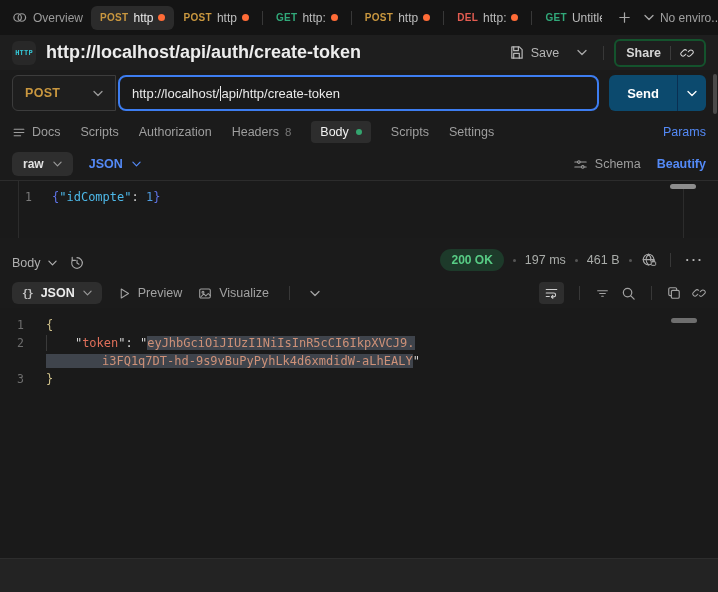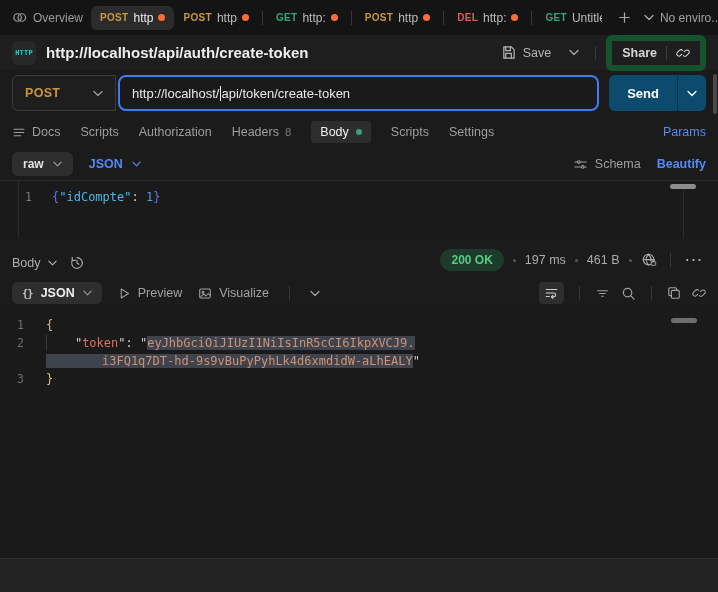--- a/index.html
+++ b/index.html
@@ -24,24 +24,24 @@
   .tb-label { color:#bdbdbd; max-width:30px; overflow:hidden; }
   .tb-tab.active .tb-label { color:#eaeaea; }
   .udot { width:7px; height:7px; border-radius:50%; background:#ff6c37; flex:0 0 auto; }
   .vdiv { width:1px; height:14px; background:#383838; margin:0 4px; flex:0 0 auto; }
   .tb-btn { padding:4px 6px; color:#a8a8a8; display:flex; align-items:center; }
   .env { margin-left:auto; display:flex; align-items:center; gap:8px; color:#a0a0a0; padding-right:4px; }
 
   
   .title-row { height:35px; flex:0 0 35px; background:#1e1e1e; display:flex; align-items:center; padding:0 12px; gap:10px; }
   .http-badge { width:24px; height:24px; border-radius:6px; background:#282828; color:#35c7d6; display:flex; align-items:center; justify-content:center; font-family:"DejaVu Sans Mono", monospace; font-size:7px; font-weight:700; letter-spacing:.2px; }
-  .req-title { font-weight:700; font-size:15px; color:#ededed; }
+  .req-title { font-weight:700; font-size:18px; color:#ededed; }
   .title-right { margin-left:auto; display:flex; align-items:center; gap:6px; color:#b5b5b5; }
   .save-btn { display:flex; align-items:center; gap:7px; padding:5px 6px; border-radius:5px; }
-  .share-btn { display:flex; align-items:flex-start; gap:9px; border:6px solid #14532d; border-radius:6px; padding:5px 10px; color:#d6d6d6; font-weight:600; }
+  .share-btn { display:flex; align-items:flex-start; gap:9px; border:2px solid #14532d; border-radius:6px; padding:5px 10px; color:#d6d6d6; font-weight:600; }
   .share-div { width:1px; height:14px; background:#3c3c3c; }
 
   
   .request-row { height:46px; flex:0 0 46px; display:flex; align-items:center; padding:0 12px; }
   .method-select { width:104px; height:36px; border:1px solid #3c3c3c; border-radius:6px 0 0 6px; display:flex; align-items:center; justify-content:space-between; padding:0 12px; background:#1e1e1e; }
   .method-select .m { color:#c9973f; font-weight:700; font-size:12.5px; letter-spacing:.3px; }
   .url-input { flex:1; height:36px; margin-left:2px; border:2px solid #3d7df0; border-radius:8px; background:#1a1a1a; display:flex; align-items:center; padding:0 12px; color:#e9e9e9; font-size:13px; }
   .caret { display:inline-block; width:1px; height:15px; background:#eaeaea; margin:0 0.5px; vertical-align:-2px; }
   .send-btn { margin-left:10px; height:36px; display:flex; border-radius:6px; overflow:hidden; background:#0c4a6e; color:#fff; }
   .send-main { padding:0 18px; display:flex; align-items:center; font-weight:600; font-size:13px; }
@@ -209,21 +209,21 @@
       <span class="m">POST</span>
       <span>
         <svg class="ic" width="10" height="7" viewBox="0 0 10 6" style="color:#9b9b9b">
             <path d="M1 1l4 4 4-4"></path>
           </svg>
       </span>
     </div>
     <div class="url-input">
       <span>http://localhost/</span>
       <span class="caret"></span>
-      <span>api/token/create-token</span>
+      <span>api/http/create-token</span>
     </div>
     <div class="send-btn">
       <span class="send-main">Send</span>
       <span class="send-chev">
         <svg class="ic" width="10" height="7" viewBox="0 0 10 6">
             <path d="M1 1l4 4 4-4"></path>
           </svg>
       </span>
     </div>
   </div>

